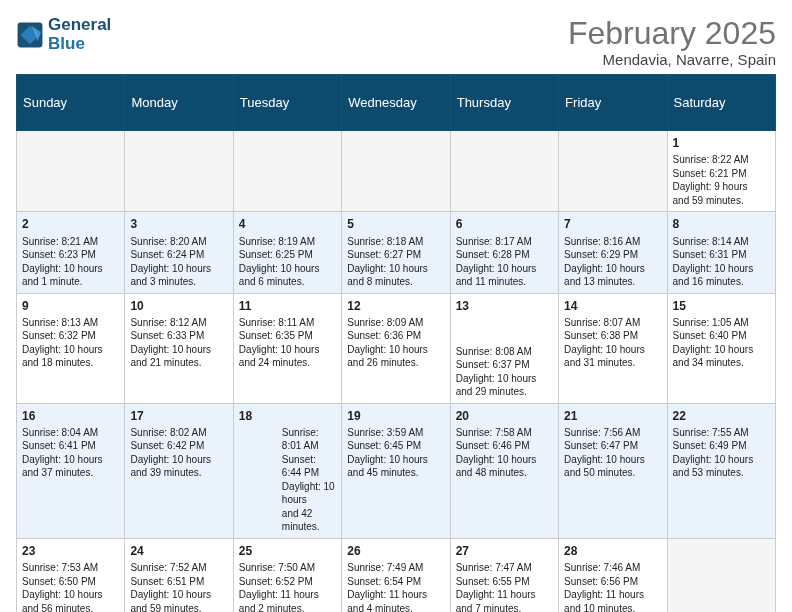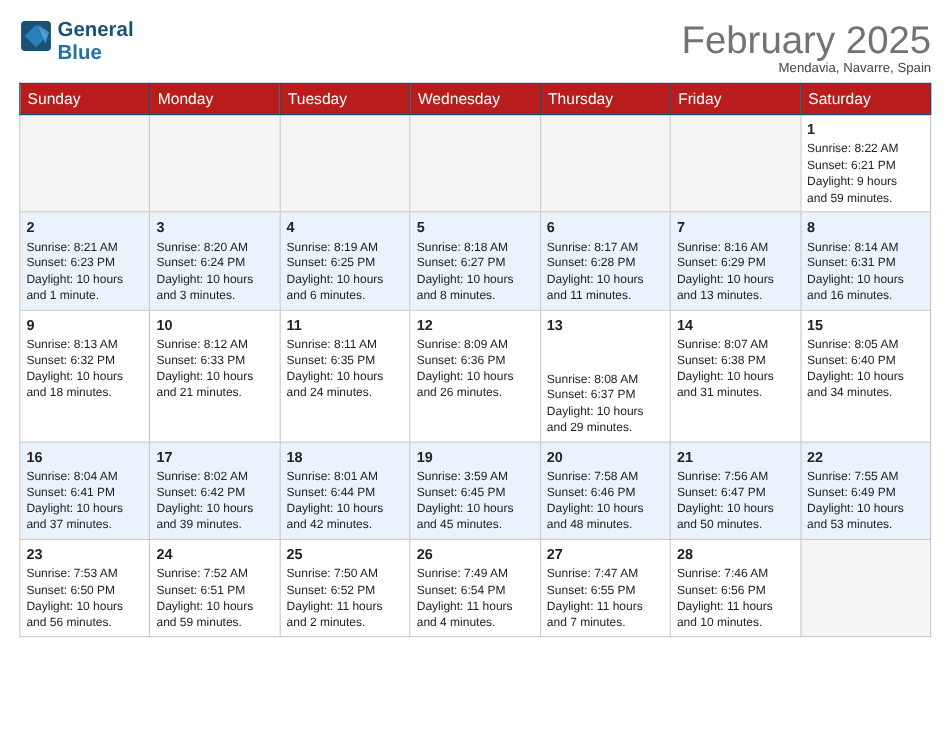--- a/index.html
+++ b/index.html
@@ -15,51 +15,51 @@
       padding: 16px 16px 10px 16px;
     }
     .header-top {
       display: flex;
       justify-content: space-between;
       align-items: flex-start;
       margin-bottom: 6px;
     }
     .logo {
       display: flex;
-      align-items: flex-start;
+      align-items: center;
       gap: 4px;
     }
     .logo-icon {
       width: 28px;
       height: 28px;
     }
     .title-block {
       text-align: right;
     }
     .month-title {
       font-size: 32px;
       font-weight: normal;
       color: #737373;
       line-height: 1.1;
     }
     .location {
-      font-size: 11px;
+      font-size: 15px;
       color: #444;
     }
     .calendar {
       width: 100%;
       border-collapse: collapse;
       border: 1px solid #ccc;
     }
     .calendar th {
-      background: #b91c1c;
+      background: #0c4a6e;
       color: #fff;
       font-size: 13px;
       font-weight: normal;
-      padding: 5px 6px;
+      padding: 20px 6px;
       text-align: left;
       border: 1px solid #1a5276;
     }
     .calendar td {
       vertical-align: top;
       border: 1px solid #ccc;
       padding: 4px 5px;
       width: 108px;
       height: 80px;
       background: #fff;
@@ -223,21 +223,21 @@
           </td>
           <td>
             <span class="day-num">14</span>
             <div class="day-info" style="white-space: pre-line;">Sunrise: 8:07 AM
 Sunset: 6:38 PM
 Daylight: 10 hours
 and 31 minutes.</div>
           </td>
           <td>
             <span class="day-num">15</span>
-            <div class="day-info" style="white-space: pre-line;">Sunrise: 8:05 AM
+            <div class="day-info" style="white-space: pre-line;">Sunrise: 1:05 AM
 Sunset: 6:40 PM
 Daylight: 10 hours
 and 34 minutes.</div>
           </td>
         </tr>
         <tr class="row-alt">
           <td>
             <span class="day-num">16</span>
             <div class="day-info" style="white-space: pre-line;">Sunrise: 8:04 AM
 Sunset: 6:41 PM
@@ -246,21 +246,21 @@
           </td>
           <td>
             <span class="day-num">17</span>
             <div class="day-info" style="white-space: pre-line;">Sunrise: 8:02 AM
 Sunset: 6:42 PM
 Daylight: 10 hours
 and 39 minutes.</div>
           </td>
           <td>
             <span class="day-num">18</span>
-            <div class="day-info" style="white-space: pre-line;">Sunrise: 8:01 AM
+            <div class="day-info" style="white-space: pre-line; margin-left: 43px;">Sunrise: 8:01 AM
 Sunset: 6:44 PM
 Daylight: 10 hours
 and 42 minutes.</div>
           </td>
           <td>
             <span class="day-num">19</span>
             <div class="day-info" style="white-space: pre-line;">Sunrise: 3:59 AM
 Sunset: 6:45 PM
 Daylight: 10 hours
 and 45 minutes.</div>

